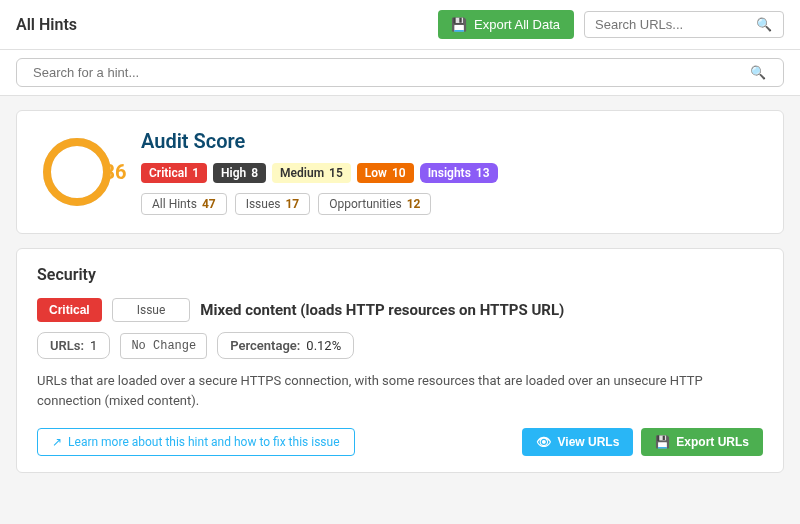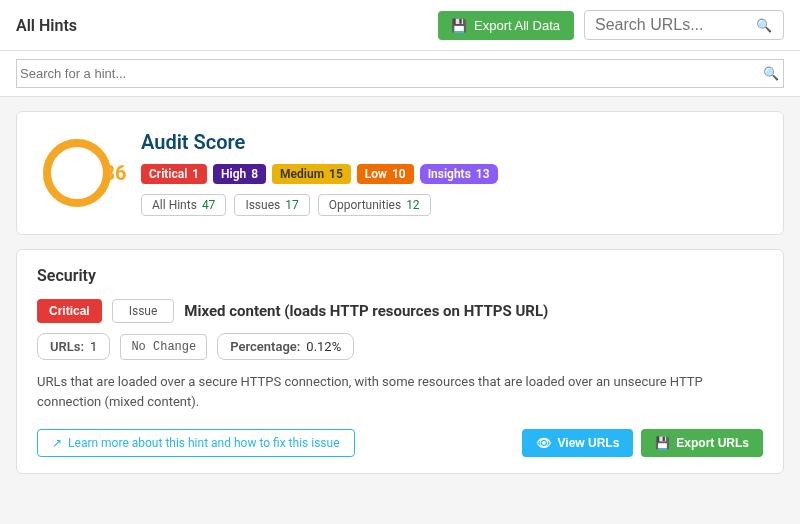--- a/index.html
+++ b/index.html
@@ -12,30 +12,30 @@
     .top-bar-title { font-size: 16px; font-weight: 600; color: #333; }
     .top-bar-right { display: flex; align-items: center; gap: 10px; }
     .export-all-btn {
       background: #4caf50; color: #fff; border: none; border-radius: 4px;
       padding: 7px 14px; cursor: pointer; font-size: 13px; display: flex; align-items: center; gap: 6px;
     }
     .search-bar-top {
       display: flex; align-items: center; border: 1px solid #ccc; border-radius: 4px;
       padding: 5px 10px; background: #fff; width: 200px;
     }
-    .search-bar-top input { border: none; outline: none; font-size: 16px; color: #555; width: 100%; background: transparent; }
+    .search-bar-top input { border: none; outline: none; font-size: 13px; color: #555; width: 100%; background: transparent; }
     .search-icon-small { color: #999; font-size: 13px; }
 
     .hint-search-bar {
       padding: 8px 16px; background: #fff; border-bottom: 1px solid #e0e0e0;
       display: flex; align-items: center;
     }
     .hint-search-wrap {
-      display: flex; align-items: center; border: 1px solid #ccc; border-radius: 0;
-      padding: 6px 3px; background: #fff; width: 100%;
+      display: flex; align-items: center; border: 1px solid #ccc; border-radius: 6px;
+      padding: 6px 16px; background: #fff; width: 100%;
     }
     .hint-search-wrap input { border: none; outline: none; font-size: 13px; color: #555; width: 100%; background: transparent; }
 
     .main-content { padding: 14px 16px; }
 
     .audit-card {
       background: #fff; border: 1px solid #e0e0e0; border-radius: 6px;
       padding: 18px 20px; margin-bottom: 14px; display: flex; align-items: center; gap: 24px;
     }
 
@@ -51,46 +51,46 @@
 
     .audit-info { flex: 1; }
     .audit-title { font-size: 20px; font-weight: 600; color: #0c4a6e; margin-bottom: 10px; }
 
     .badges-row { display: flex; align-items: center; gap: 6px; flex-wrap: wrap; margin-bottom: 10px; }
     .badge {
       display: inline-flex; align-items: center; border-radius: 4px; font-size: 12px; font-weight: 600;
       padding: 3px 8px; color: #fff; cursor: pointer; gap: 5px;
     }
     .badge-critical { background: #e53935; }
-    .badge-high { background: #4c1d95; }
-    .badge-medium { background: #eab308; color: #333; }
+    .badge-high { background: #404040; }
+    .badge-medium { background: #fef9c3; color: #333; }
     .badge-low { background: #ef6c00; }
     .badge-insights { background: #8b5cf6; border-radius: 6px; }
 
     .filter-row { display: flex; align-items: center; gap: 8px; flex-wrap: wrap; }
     .filter-chip {
       display: inline-flex; align-items: center; gap: 5px; border: 1px solid #ccc;
       border-radius: 4px; padding: 3px 10px; font-size: 12px; cursor: pointer; background: #fff;
       color: #555;
     }
-    .filter-chip-count { font-weight: 400; color: #15803d; }
+    .filter-chip-count { font-weight: 700; color: #a16207; }
 
     
     .security-card {
       background: #fff; border: 1px solid #e0e0e0; border-radius: 6px; padding: 16px 20px;
     }
     .security-title { font-size: 16px; font-weight: 600; color: #333; margin-bottom: 14px; }
 
     .issue-header { display: flex; align-items: center; gap: 10px; margin-bottom: 10px; }
     .critical-btn {
       background: #e53935; color: #fff; border: none; border-radius: 4px;
       padding: 5px 12px; font-size: 12px; font-weight: 700; cursor: pointer;
     }
     .issue-type {
-      border: 1px solid #ccc; border-radius: 4px; padding: 4px 16px;
+      border: 1px solid #ccc; border-radius: 4px; padding: 4px 24px;
       font-size: 12px; color: #555; background: #fff;
     }
     .issue-title { font-size: 15px; font-weight: 700; color: #333; }
 
     .issue-meta { display: flex; align-items: center; gap: 10px; margin-bottom: 12px; }
     .meta-box {
       display: flex; gap: 6px; border: 1px solid #ccc;
       border-radius: 8px; padding: 5px 12px; font-size: 13px; background: #fff;
     }
     .meta-label { color: #555; font-weight: 600; }

